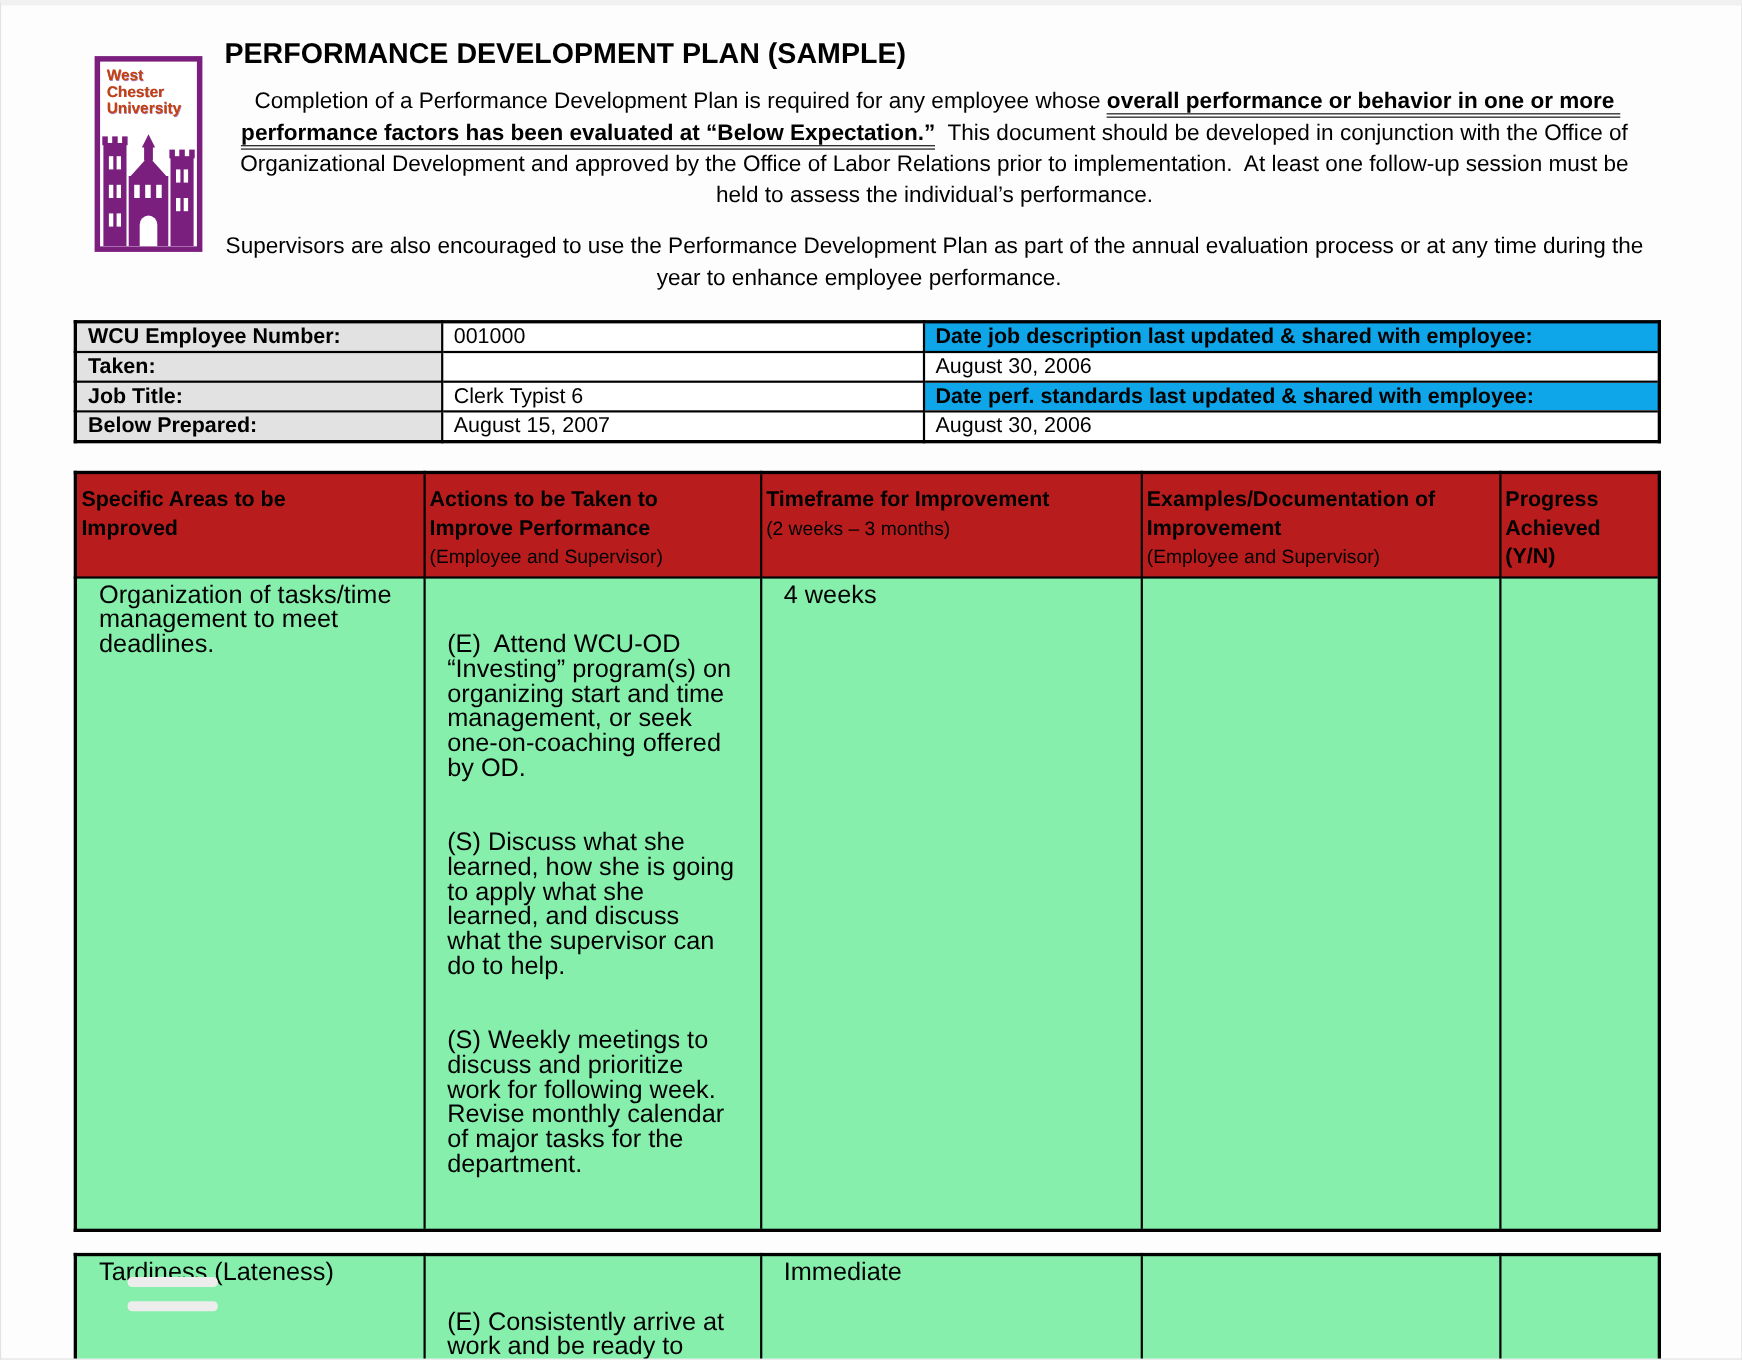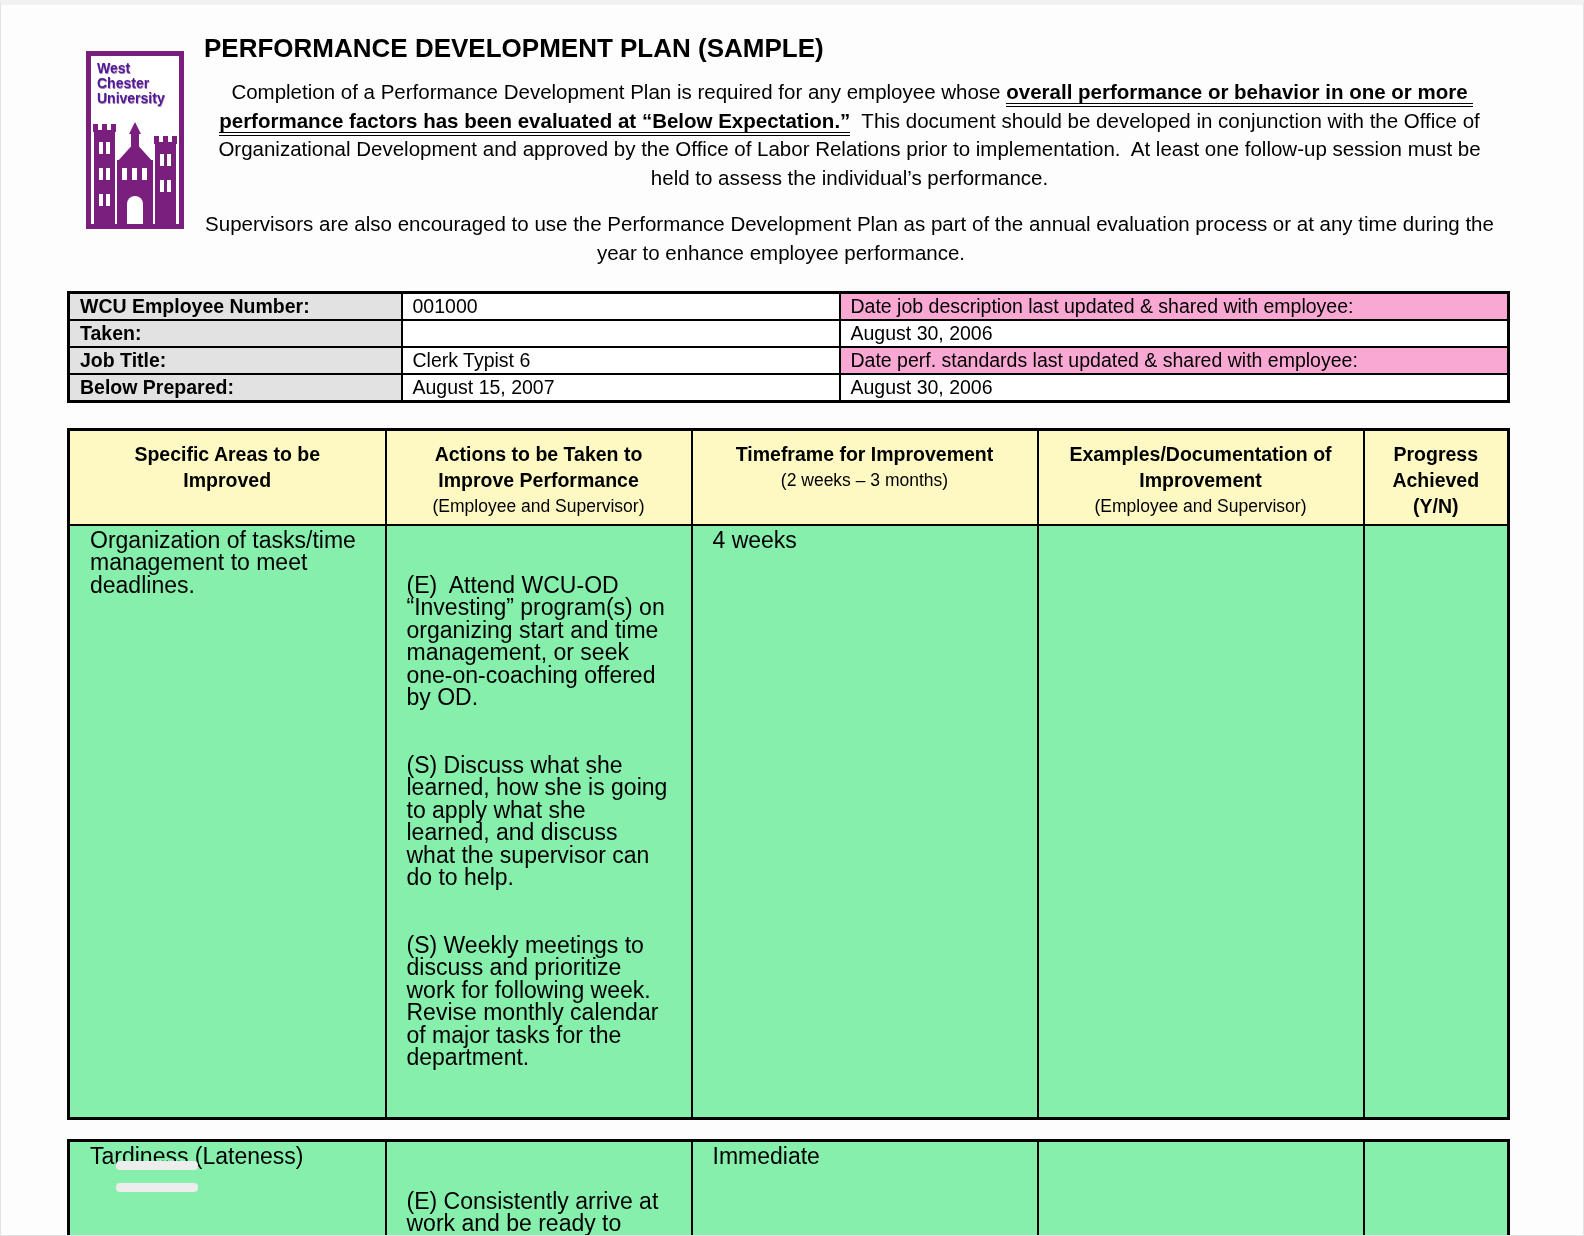--- a/index.html
+++ b/index.html
@@ -16,21 +16,21 @@
   .content { padding:24px 88px 0 66px; }
 
   
   .logo {
     float:left; width:98px; height:178px;
     margin:22px 20px 6px 19px;
     border:5px solid #7B1F7E; background:#fff;
     position:relative; overflow:hidden;
   }
   .logo-wordmark {
-    color:#4c1d95; font-weight:bold; font-size:14px; line-height:15px;
+    color:#c2410c; font-weight:bold; font-size:14px; line-height:15px;
     padding:5px 12px 0 6px; letter-spacing:0px;
     text-shadow:0.5px 0.5px 0 #b07ab0;
   }
   .logo-castle { position:absolute; left:0; bottom:0; width:88px; height:108px; }
 
   
   .doc-title {
     text-align:left; font-weight:bold; font-size:26px;
     line-height:34px; margin-right:70px; padding-top:2px;
   }
@@ -46,29 +46,29 @@
 
   
   table { border-collapse:collapse; table-layout:fixed; width:1440px; }
   .info-table { margin-top:24px; border:3px solid #000; }
   .info-table td {
     border:2px solid #000; font-size:19.5px; height:27px;
     padding:1px 10px; overflow:hidden; white-space:nowrap;
   }
   .info-label { background:#E2E2E2; font-weight:bold; text-align:left; }
   .info-value { background:#fff; }
-  .info-right-shaded { background:#f9a8d4; font-weight:normal; }
+  .info-right-shaded { background:#0ea5e9; font-weight:bold; }
   .info-right-plain { background:#fff;margin-left:25px; }
 
   .plan-table { border:3px solid #000; }
   .plan-table-1 { margin-top:25px; }
   .plan-table-2 { margin-top:19px; }
   .plan-table td { border:2px solid #000; vertical-align:top; }
   .plan-head td {
-    background:#fef9c3; text-align:center; height:95px;
+    background:#b91c1c; height:95px;
     padding:10px 4px 4px 4px; font-size:19.5px;
   }
   .head-line { font-weight:bold; line-height:26px; }
   .head-sub { font-weight:normal; font-size:17.5px; line-height:26px; }
   .plan-body td {
     font-size:23px; line-height:22.5px; padding:3px 20px;
     background:#86efac; white-space:pre-wrap;
   }
   .plan-table-1 .plan-body td { height:317px; }
   .plan-table-2 .plan-body td { height:250px; }

